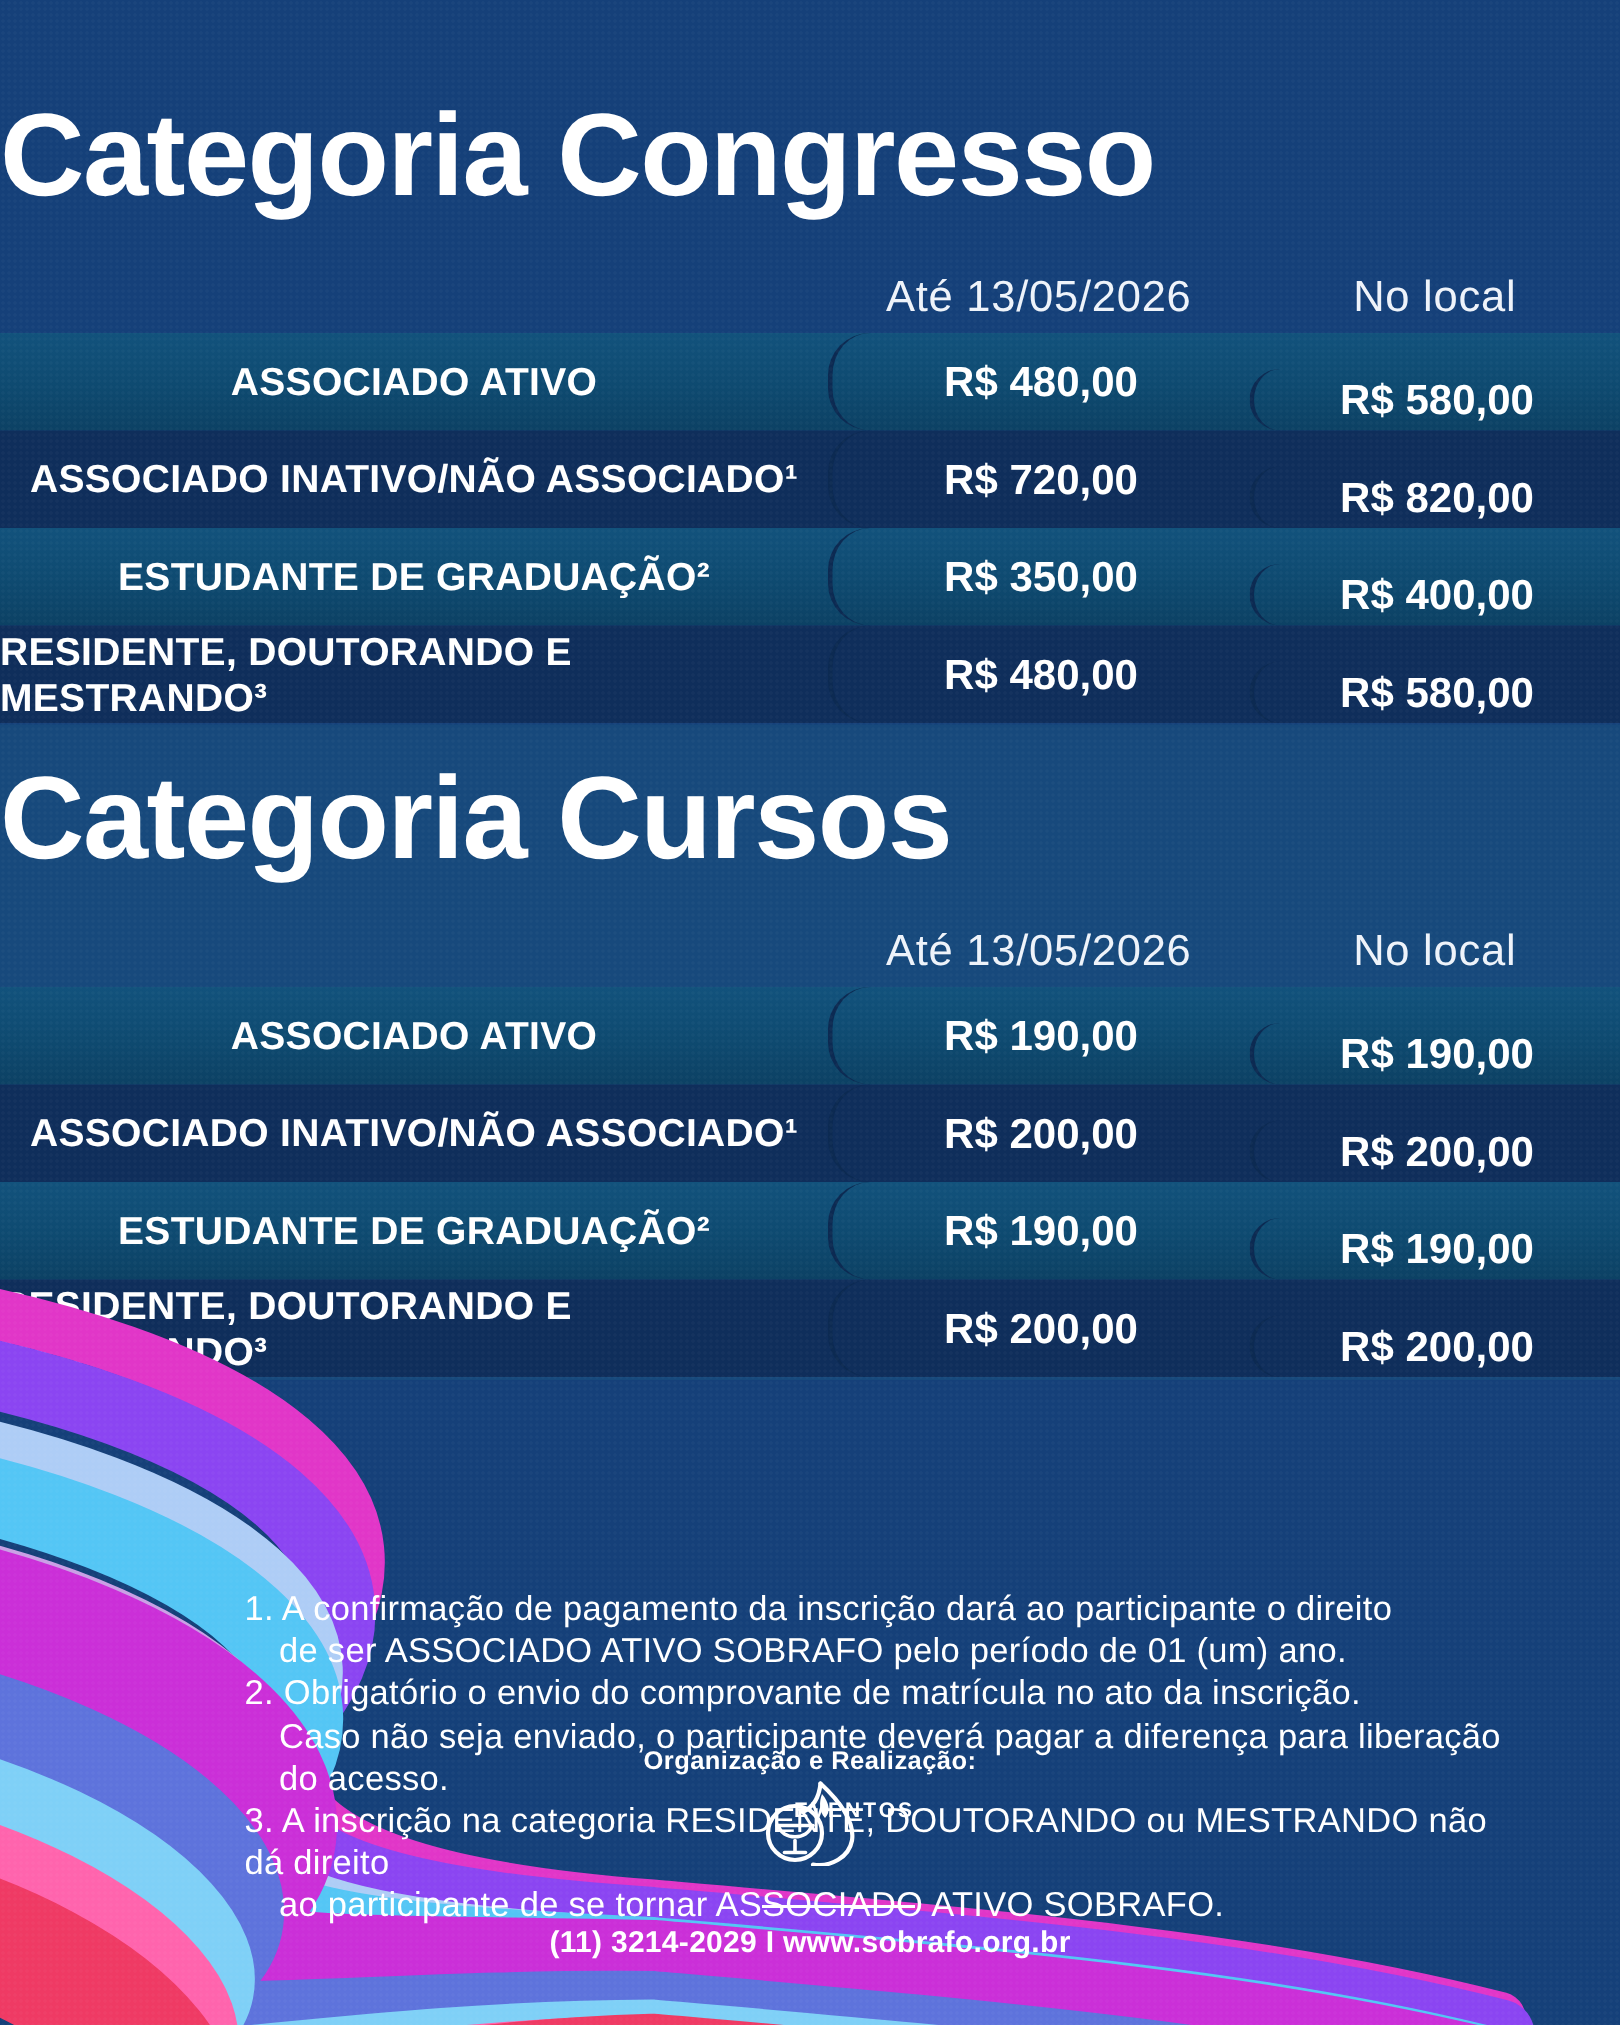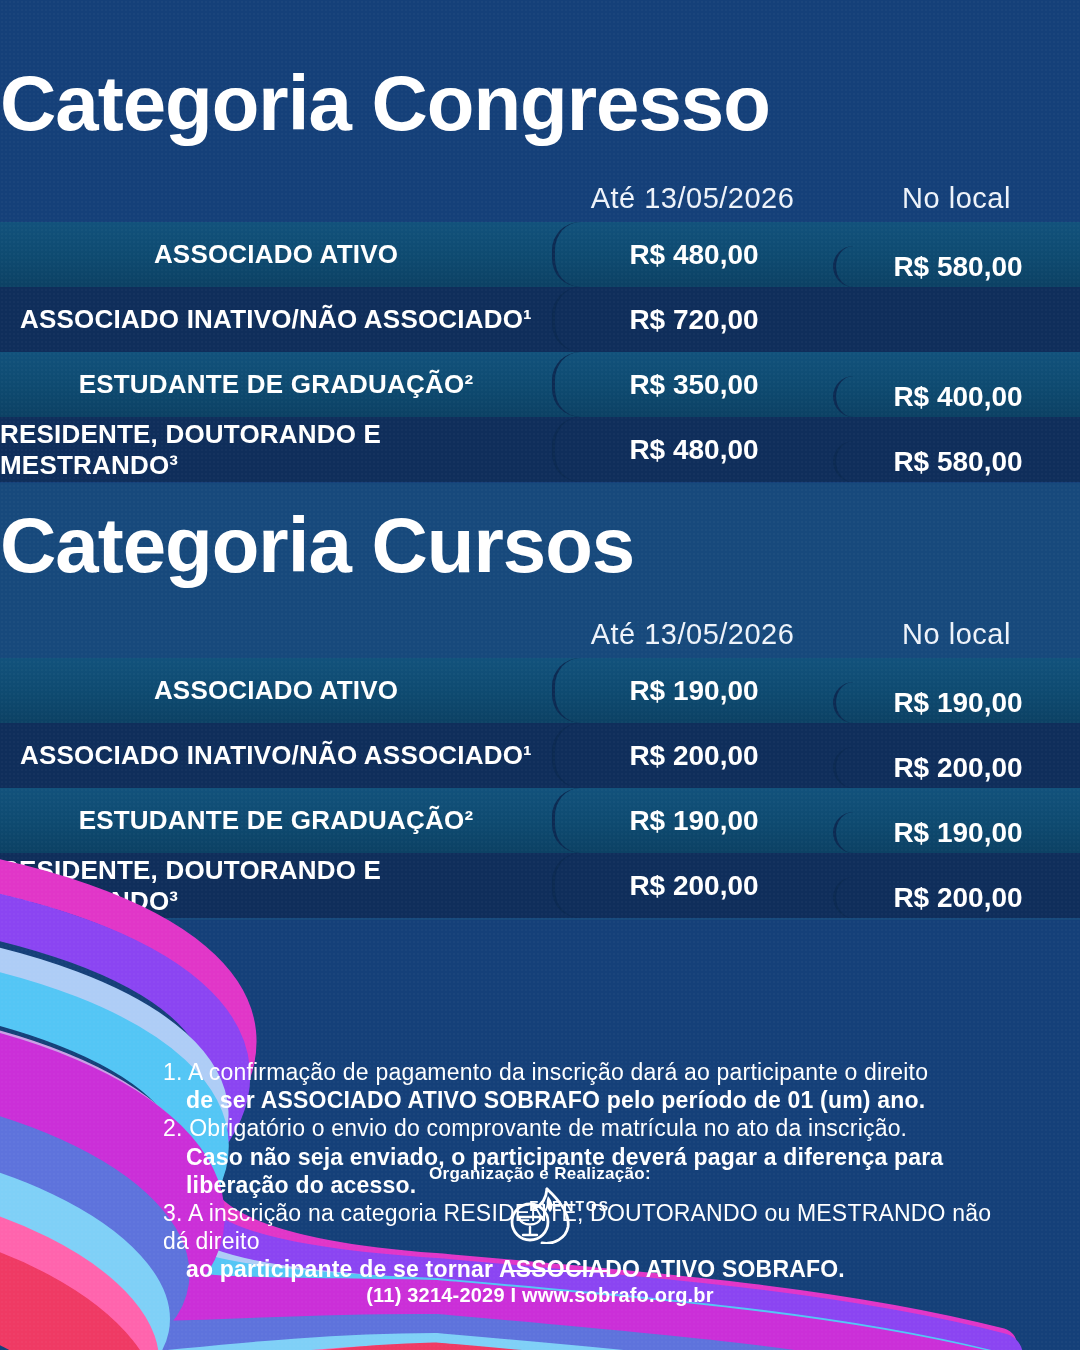--- a/index.html
+++ b/index.html
@@ -46,21 +46,21 @@
     color:#ffffff; font-weight:bold; box-sizing:border-box;
   }
   .cell.lbl   { width:552px; font-size:26px; letter-spacing:.2px; }
   .cell.price { width:281px; font-size:28px; border-left:3px solid #0c2a52;border-radius:28px; }
   .cell.price.last { width:247px;margin-top:24px; }
 
   .footnotes {
     position:absolute; left:163px; top:1058px; width:860px; z-index:4;
     color:#ffffff; font-size:23px; line-height:28.2px; letter-spacing:.2px;
   }
-  .fn-cont { padding-left:23px;font-weight:bold; }
+  .fn-cont { padding-left:23px; }
 
   .org-label {
     position:absolute; top:1164px; left:0; width:1080px; text-align:center; z-index:4;
     color:#ffffff; font-size:17px; font-weight:bold; letter-spacing:.3px;
   }
   .logo { position:absolute; top:1186px; left:50%; transform:translateX(-50%); z-index:4; }
   .brand {
     position:absolute; top:1238px; left:0; width:1080px; text-align:center; z-index:4;
     color:#ffffff; font-size:31px; font-weight:bold; letter-spacing:2.5px;
   }
@@ -93,20 +93,21 @@
   </div>
   <div class="table tbl1">
     <div class="row row-light">
       <div class="cell lbl">ASSOCIADO ATIVO</div>
       <div class="cell price">R$ 480,00</div>
       <div class="cell price last">R$ 580,00</div>
     </div>
     <div class="row row-dark">
       <div class="cell lbl">ASSOCIADO INATIVO/NÃO ASSOCIADO¹</div>
       <div class="cell price">R$ 720,00</div>
+      <div class="cell price last">R$ 820,00</div>
     </div>
     <div class="row row-light">
       <div class="cell lbl">ESTUDANTE DE GRADUAÇÃO²</div>
       <div class="cell price">R$ 350,00</div>
       <div class="cell price last">R$ 400,00</div>
     </div>
     <div class="row row-dark">
       <div class="cell lbl">RESIDENTE, DOUTORANDO E MESTRANDO³</div>
       <div class="cell price">R$ 480,00</div>
       <div class="cell price last">R$ 580,00</div>

